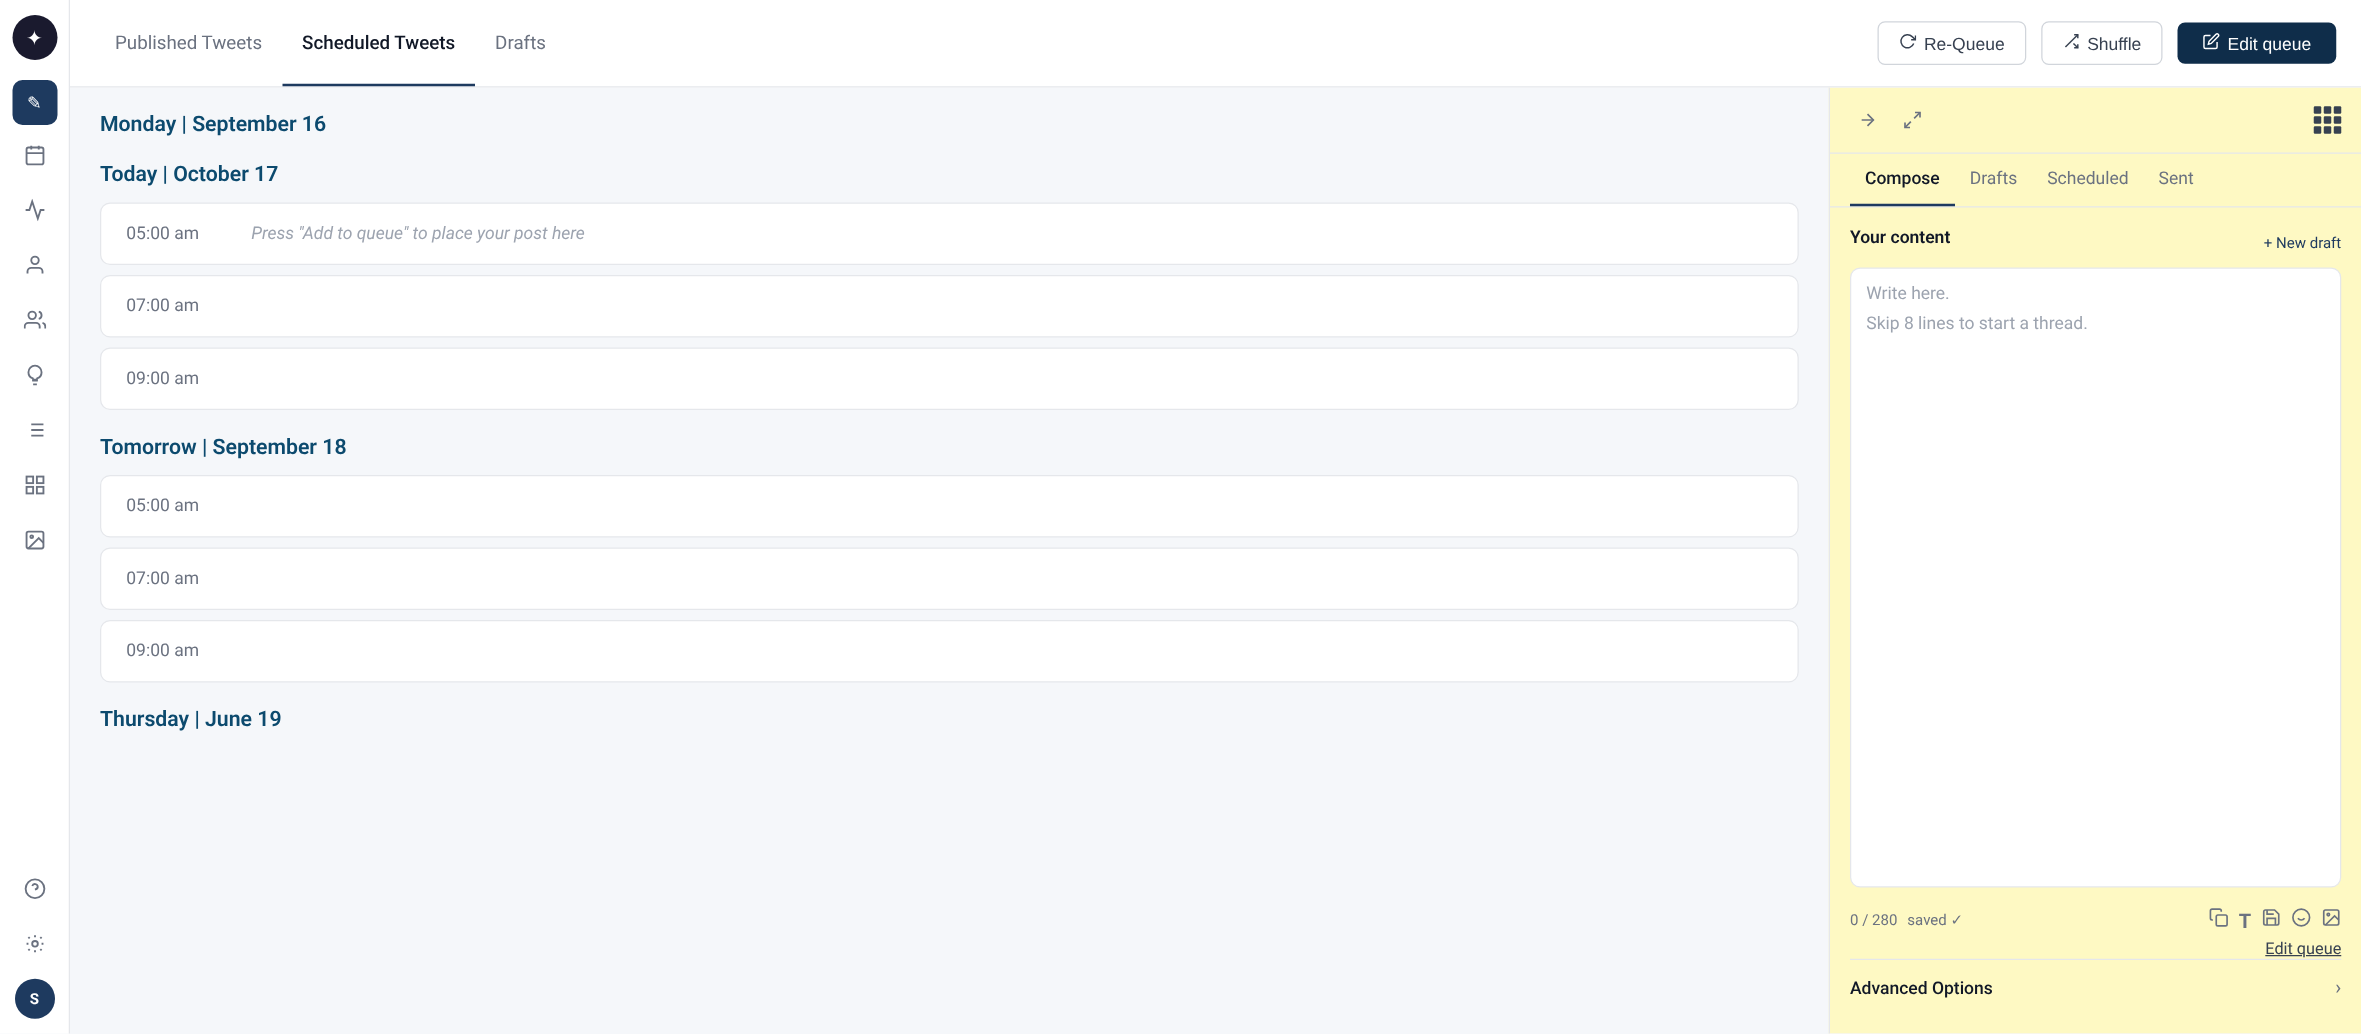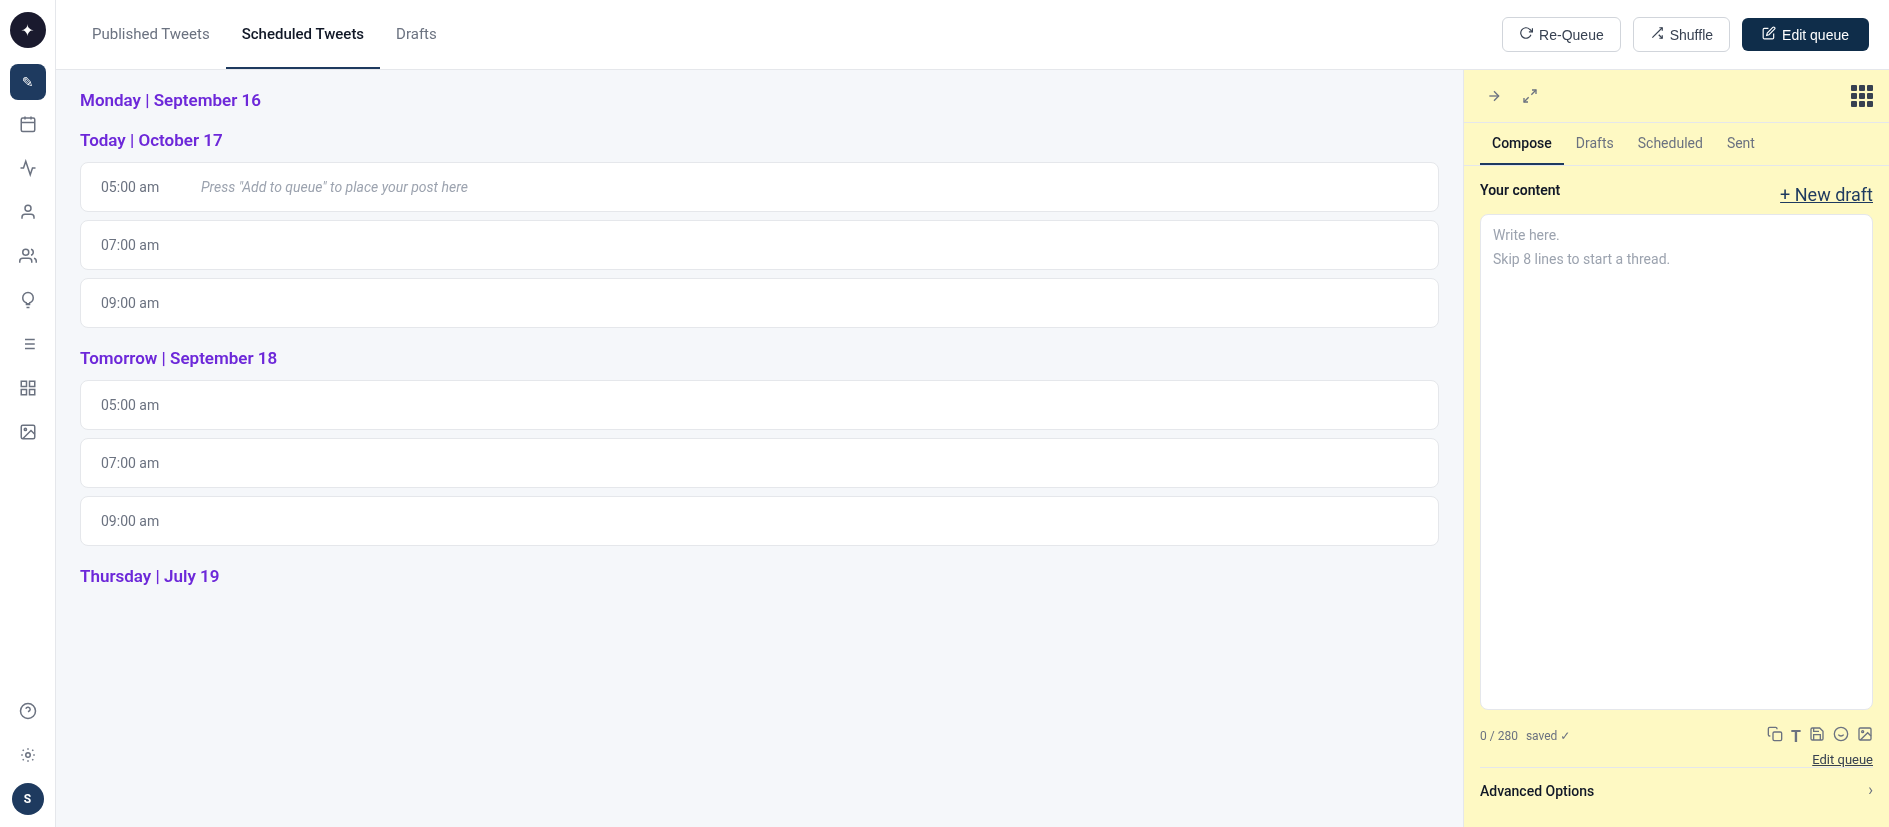--- a/index.html
+++ b/index.html
@@ -133,21 +133,21 @@
 
     
     .queue-list {
       flex: 1;
       padding: 20px 24px;
       overflow-y: auto;
     }
     .day-header {
       font-size: 17px;
       font-weight: 600;
-      color: #6d28d9;
+      color: #0c4a6e;
       margin: 20px 0 12px 0;
     }
     .day-header:first-child { margin-top: 0; }
     .time-slot {
       background: #fff;
       border: 1px solid #e5e7eb;
       border-radius: 8px;
       padding: 16px 20px;
       margin-bottom: 8px;
       display: flex;
@@ -219,24 +219,24 @@
       display: flex;
       flex-direction: column;
     }
     .compose-label {
       font-size: 14px;
       font-weight: 600;
       color: #111827;
       margin-bottom: 8px;
     }
     .new-draft-btn {
-      font-size: 18px;
+      font-size: 12px;
       color: #1e3a5f;
       cursor: pointer;
-      display: flex; align-items: flex-end; gap: 4px; text-decoration: underline;
+      display: flex; align-items: flex-end; gap: 4px;
     }
     .compose-header-row {
       display: flex; justify-content: space-between; align-items: center;
       margin-bottom: 8px;
     }
     .compose-editor {
       border: 1px solid #e5e7eb;
       border-radius: 8px;
       padding: 12px;
       min-height: 180px;
@@ -516,21 +516,21 @@
       <div class="time-slot">
         <span class="time">05:00 am</span>
       </div>
       <div class="time-slot">
         <span class="time">07:00 am</span>
       </div>
       <div class="time-slot">
         <span class="time">09:00 am</span>
       </div>
 
-      <div class="day-header">Thursday | July 19</div>
+      <div class="day-header">Thursday | June 19</div>
 
     </div>
 
     <div class="right-panel">
 
       <div class="right-panel-header">
         <div style="display:flex;gap:8px;">
           <div class="right-panel-icon">
             <svg width="16" height="16" viewBox="0 0 24 24" fill="none" stroke="#6b7280" stroke-width="2">
                 <line x1="5" y1="12" x2="19" y2="12"></line>

